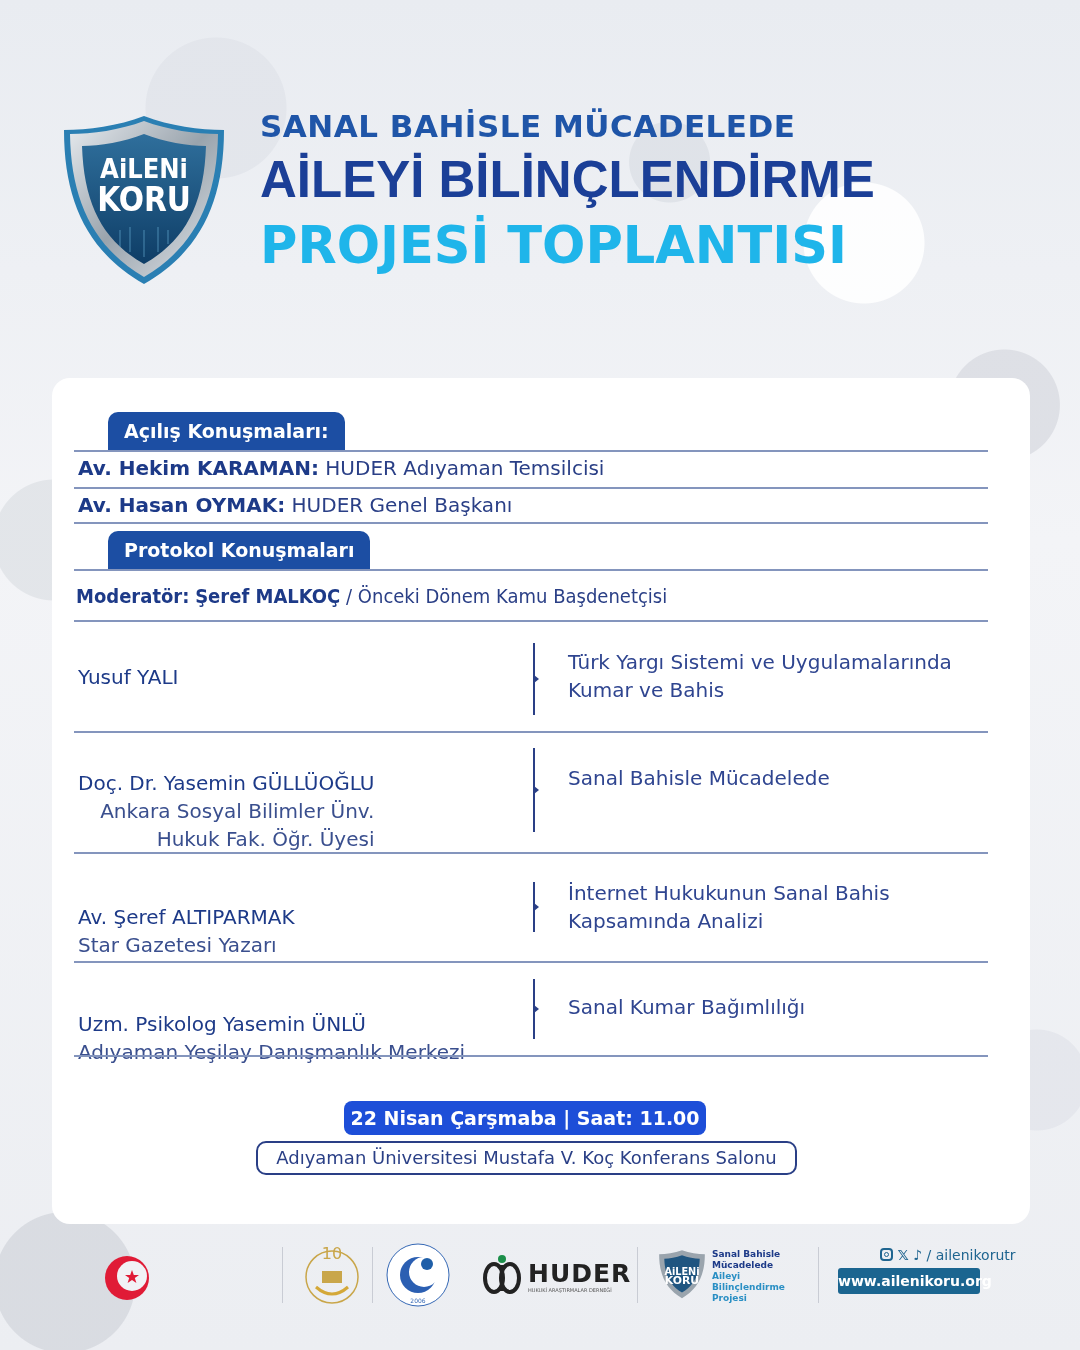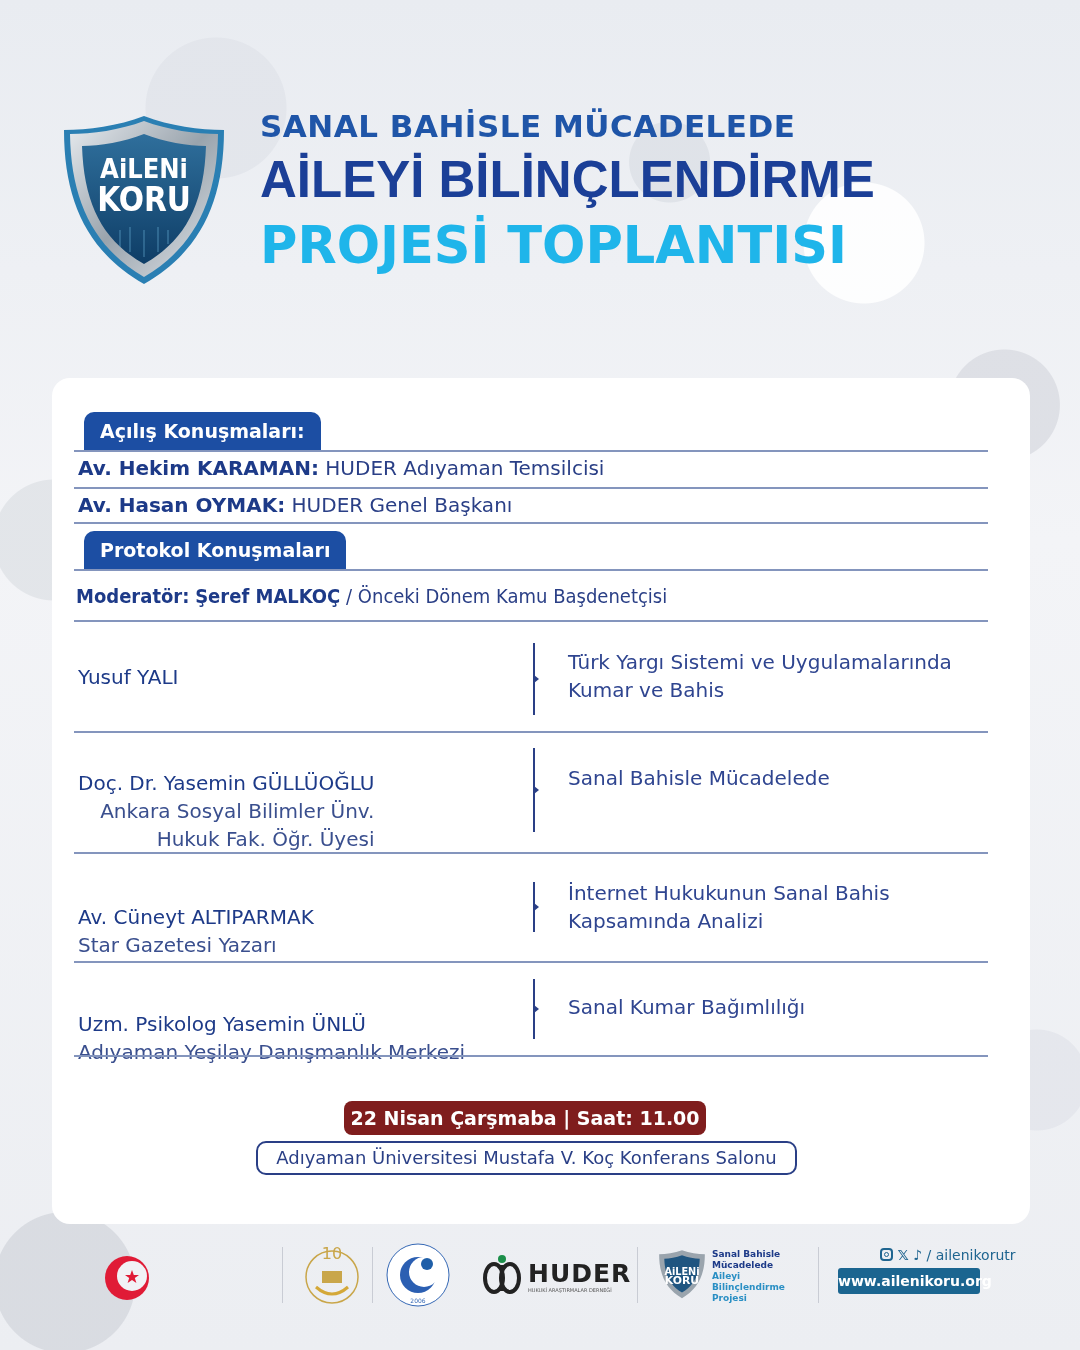--- a/index.html
+++ b/index.html
@@ -40,38 +40,38 @@
   }
   
   .card {
     position: absolute; left: 52px; top: 378px; width: 978px; height: 846px;
     background: #ffffff; border-radius: 18px;
   }
   .rule { position: absolute; height: 2px; background: #8495bd; }
   .tab {
     position: absolute; background: #1c4ea3; color: #fff;
     font-family: "DejaVu Sans", sans-serif; font-weight: 700; font-size: 19px;
-    border-radius: 10px 10px 0 0; padding: 0 16px; line-height: 38px; height: 38px;
+    border-radius: 10px 10px 0 0; padding: 0 16px; line-height: 38px; height: 38px; margin-left: 24px;
   }
   .line {
     position: absolute; font-size: 20px; color: #2a3f86; white-space: nowrap;
   }
   .line b { font-weight: 700; color: #1d3a88; }
   .speaker-name { font-weight: 400; color: #1d3a88; font-size: 20px; display: block; line-height: 28px; margin-top: 24px; }
   .speaker-role { color: #3a4f8e; font-size: 20px; display: block; line-height: 28px; }
   .speaker { position: absolute; left: 78px; }
   .vbar { position: absolute; width: 2px; background: #2a3f86; }
   .vbar::after {
     content: ""; position: absolute; left: 1px; top: 50%; margin-top: -4px;
     border-left: 5px solid #2a3f86; border-top: 4px solid transparent; border-bottom: 4px solid transparent;
   }
   .topic { position: absolute; left: 568px; color: #2f4590; font-size: 20px; line-height: 28px; }
   .date-pill {
     position: absolute; left: 344px; top: 1101px; width: 362px; height: 34px;
-    background: #7f1d1d; color: #fff; border-radius: 8px;
+    background: #1d4ed8; color: #fff; border-radius: 8px;
     font-weight: 700; font-size: 19px; line-height: 34px; text-align: center;
   }
   .venue-pill {
     position: absolute; left: 256px; top: 1141px; width: 541px; height: 34px;
     border: 2px solid #2a3f86; border-radius: 10px; background: #fff;
     color: #2a3f86; font-size: 18px; line-height: 30px; text-align: center;
   }
   
   .footer { position: absolute; left: 0; top: 1235px; width: 1080px; height: 80px; }
   .flogo { position: absolute; top: 0; height: 80px; }
@@ -167,21 +167,21 @@
   <span class="speaker-role">Ankara Sosyal Bilimler Ünv.</span>
   <span class="speaker-role">Hukuk Fak. Öğr. Üyesi</span>
 </div>
 <div class="vbar" style="left:533px;top:748px;height:84px;"></div>
 <div class="topic" style="top:764px;">
   <div>Sanal Bahisle Mücadelede</div>
 </div>
 <div class="rule" style="left:74px;top:852px;width:914px;"></div>
 
 <div class="speaker" style="top:879px;">
-  <span class="speaker-name">Av. Cüneyt ALTIPARMAK</span>
+  <span class="speaker-name">Av. Şeref ALTIPARMAK</span>
   <span class="speaker-role">Star Gazetesi Yazarı</span>
 </div>
 <div class="vbar" style="left:533px;top:882px;height:50px;"></div>
 <div class="topic" style="top:879px;">
   <div>İnternet Hukukunun Sanal Bahis</div>
   <div>Kapsamında Analizi</div>
 </div>
 <div class="rule" style="left:74px;top:961px;width:914px;"></div>
 
 <div class="speaker" style="top:986px;">

